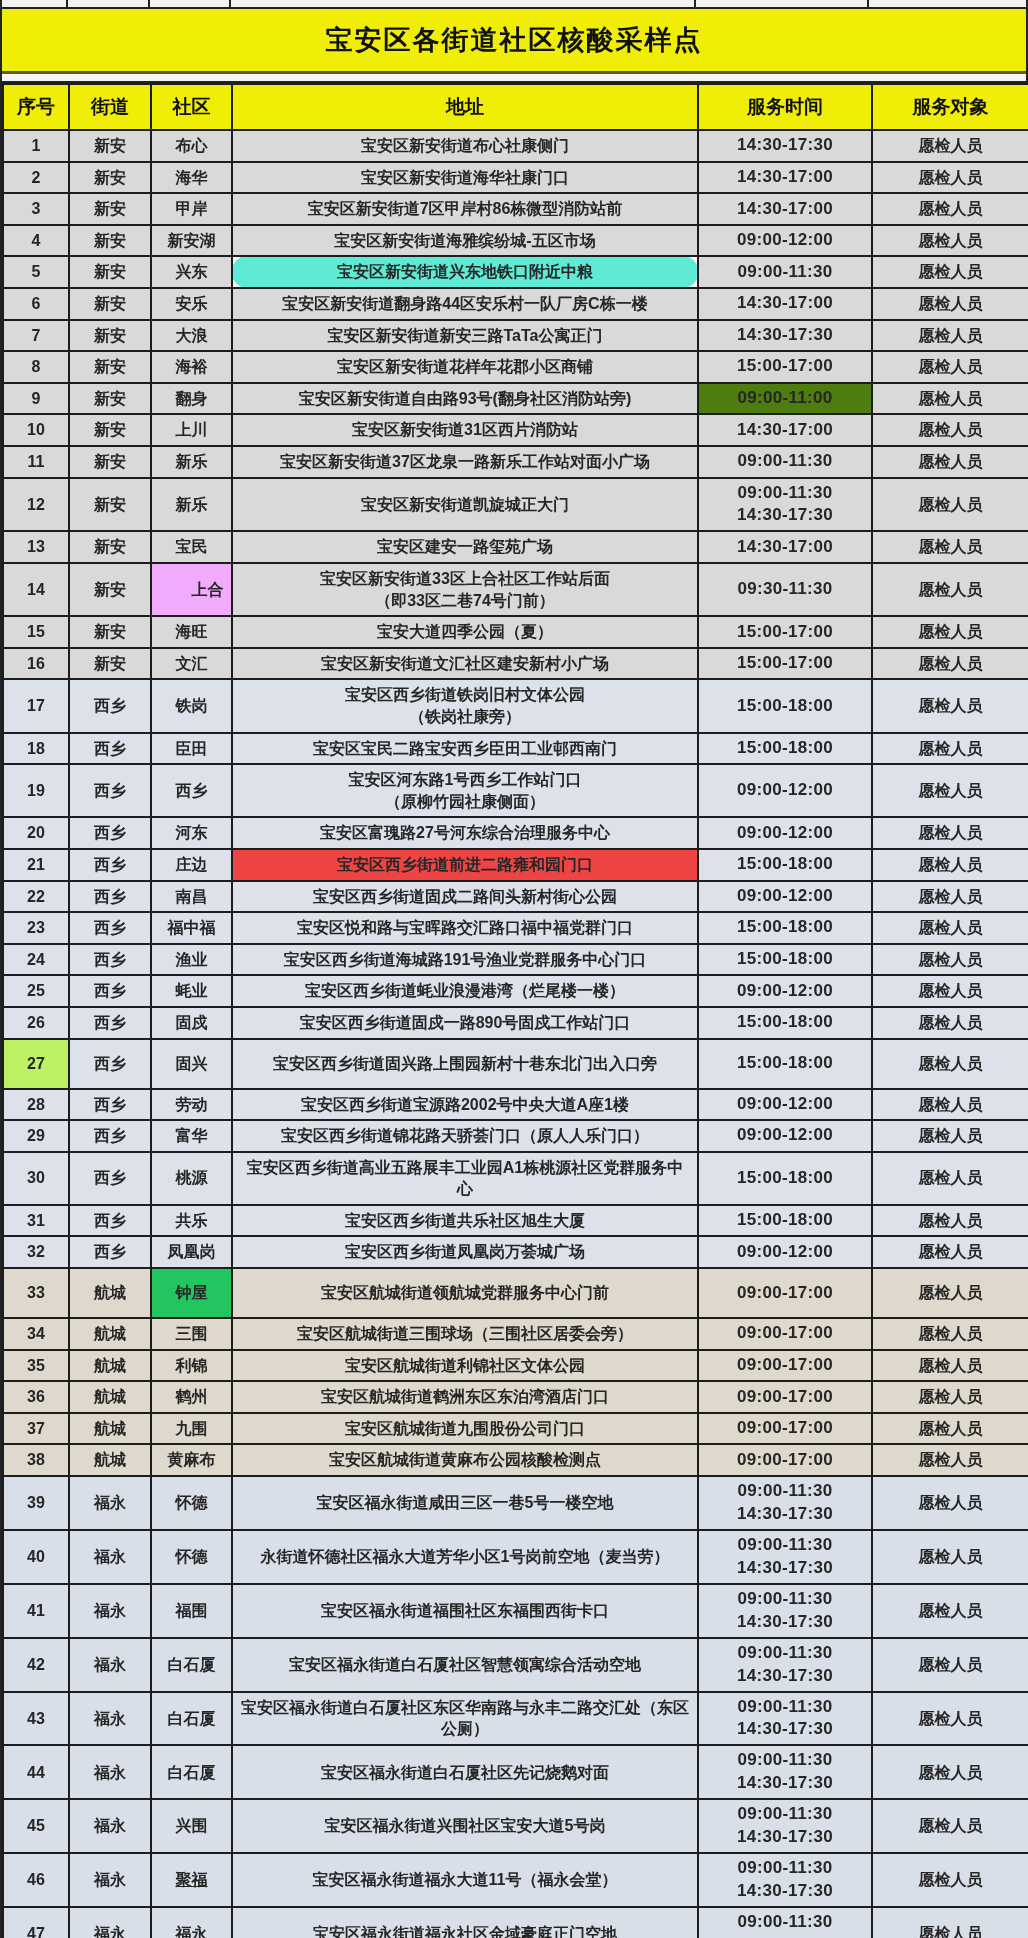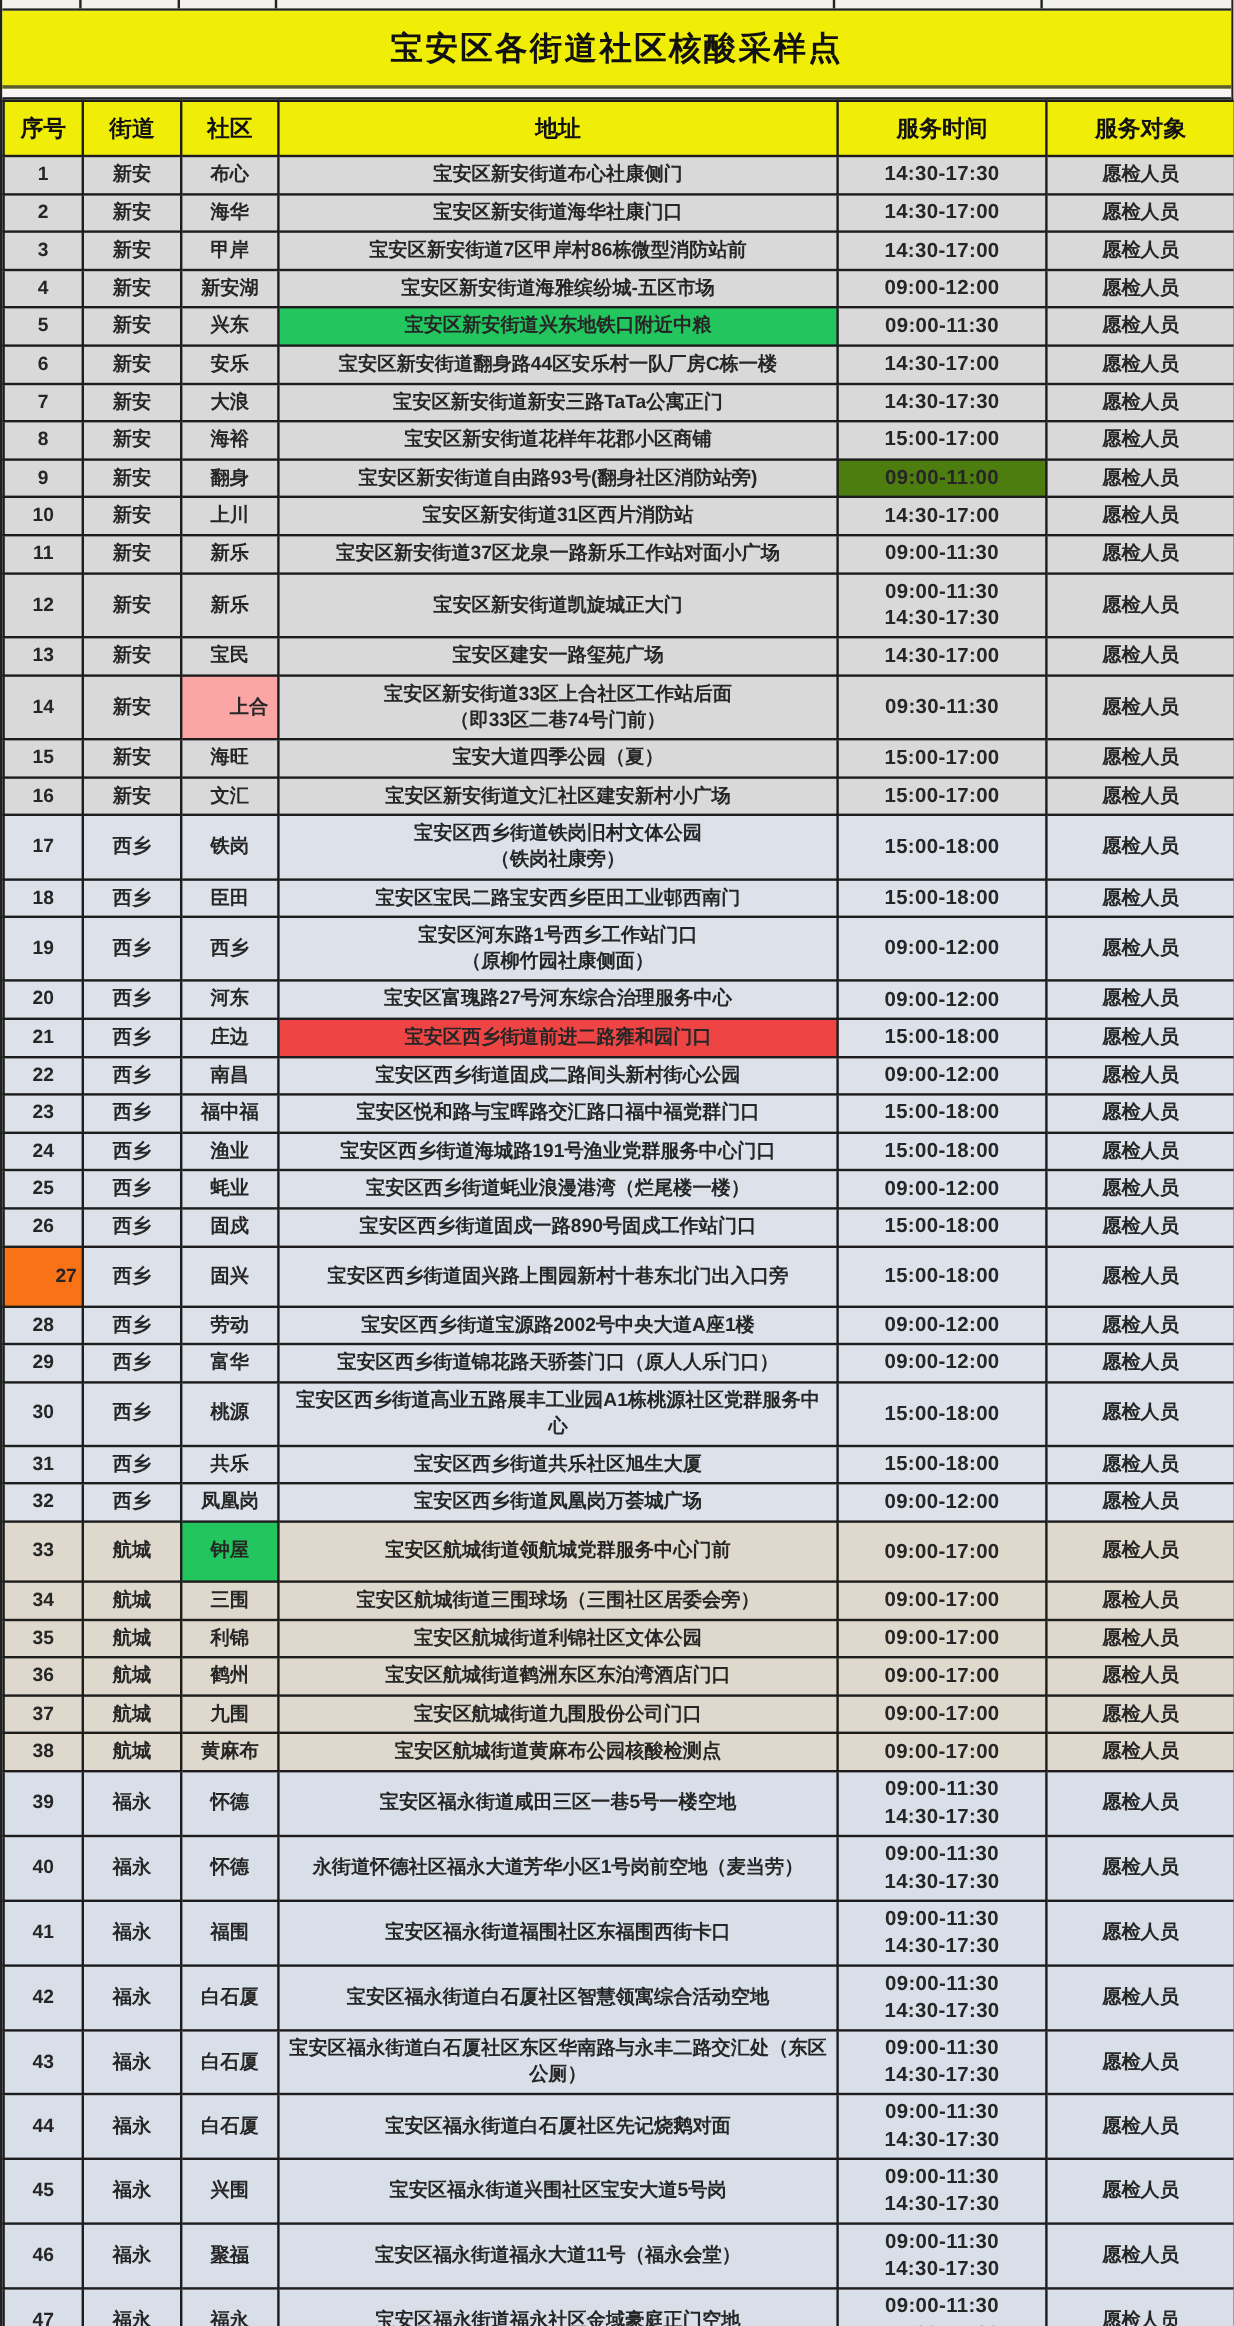--- a/index.html
+++ b/index.html
@@ -131,21 +131,21 @@
           <td style="background: rgb(217, 217, 217);">新安</td>
           <td style="background: rgb(217, 217, 217);">新安湖</td>
           <td class="addr" style="background: rgb(217, 217, 217);">宝安区新安街道海雅缤纷城-五区市场</td>
           <td class="time" style="background: rgb(217, 217, 217);">09:00-12:00</td>
           <td style="background: rgb(217, 217, 217);">愿检人员</td>
         </tr>
         <tr>
           <td style="background: rgb(217, 217, 217);">5</td>
           <td style="background: rgb(217, 217, 217);">新安</td>
           <td style="background: rgb(217, 217, 217);">兴东</td>
-          <td class="addr" style="background: #22c55e;">宝安区新安街道兴东地铁口附近中粮</td>
+          <td class="addr" style="background: #5eead4; border-radius: 15px;">宝安区新安街道兴东地铁口附近中粮</td>
           <td class="time" style="background: rgb(217, 217, 217);">09:00-11:30</td>
           <td style="background: rgb(217, 217, 217);">愿检人员</td>
         </tr>
         <tr>
           <td style="background: rgb(217, 217, 217);">6</td>
           <td style="background: rgb(217, 217, 217);">新安</td>
           <td style="background: rgb(217, 217, 217);">安乐</td>
           <td class="addr" style="background: rgb(217, 217, 217);">宝安区新安街道翻身路44区安乐村一队厂房C栋一楼</td>
           <td class="time" style="background: rgb(217, 217, 217);">14:30-17:00</td>
           <td style="background: rgb(217, 217, 217);">愿检人员</td>
@@ -203,21 +203,21 @@
           <td style="background: rgb(217, 217, 217);">13</td>
           <td style="background: rgb(217, 217, 217);">新安</td>
           <td style="background: rgb(217, 217, 217);">宝民</td>
           <td class="addr" style="background: rgb(217, 217, 217);">宝安区建安一路玺苑广场</td>
           <td class="time" style="background: rgb(217, 217, 217);">14:30-17:00</td>
           <td style="background: rgb(217, 217, 217);">愿检人员</td>
         </tr>
         <tr class="tall">
           <td style="background: rgb(217, 217, 217);">14</td>
           <td style="background: rgb(217, 217, 217);">新安</td>
-          <td style="background: #fca5a5; padding-left: 36px;">上合</td>
+          <td style="background: #f0abfc; padding-left: 36px;">上合</td>
           <td class="addr" style="background: rgb(217, 217, 217);">宝安区新安街道33区上合社区工作站后面
 （即33区二巷74号门前）</td>
           <td class="time" style="background: rgb(217, 217, 217);">09:30-11:30</td>
           <td style="background: rgb(217, 217, 217);">愿检人员</td>
         </tr>
         <tr>
           <td style="background: rgb(217, 217, 217);">15</td>
           <td style="background: rgb(217, 217, 217);">新安</td>
           <td style="background: rgb(217, 217, 217);">海旺</td>
           <td class="addr" style="background: rgb(217, 217, 217);">宝安大道四季公园（夏）</td>
@@ -308,21 +308,21 @@
         </tr>
         <tr>
           <td style="background: rgb(220, 225, 234);">26</td>
           <td style="background: rgb(220, 225, 234);">西乡</td>
           <td style="background: rgb(220, 225, 234);">固戍</td>
           <td class="addr" style="background: rgb(220, 225, 234);">宝安区西乡街道固戍一路890号固戍工作站门口</td>
           <td class="time" style="background: rgb(220, 225, 234);">15:00-18:00</td>
           <td style="background: rgb(220, 225, 234);">愿检人员</td>
         </tr>
         <tr class="xtall">
-          <td style="background: #f97316; text-align: right;">27</td>
+          <td style="background: #bef264;">27</td>
           <td style="background: rgb(220, 225, 234);">西乡</td>
           <td style="background: rgb(220, 225, 234);">固兴</td>
           <td class="addr" style="background: rgb(220, 225, 234);">宝安区西乡街道固兴路上围园新村十巷东北门出入口旁</td>
           <td class="time" style="background: rgb(220, 225, 234);">15:00-18:00</td>
           <td style="background: rgb(220, 225, 234);">愿检人员</td>
         </tr>
         <tr>
           <td style="background: rgb(220, 225, 234);">28</td>
           <td style="background: rgb(220, 225, 234);">西乡</td>
           <td style="background: rgb(220, 225, 234);">劳动</td>

